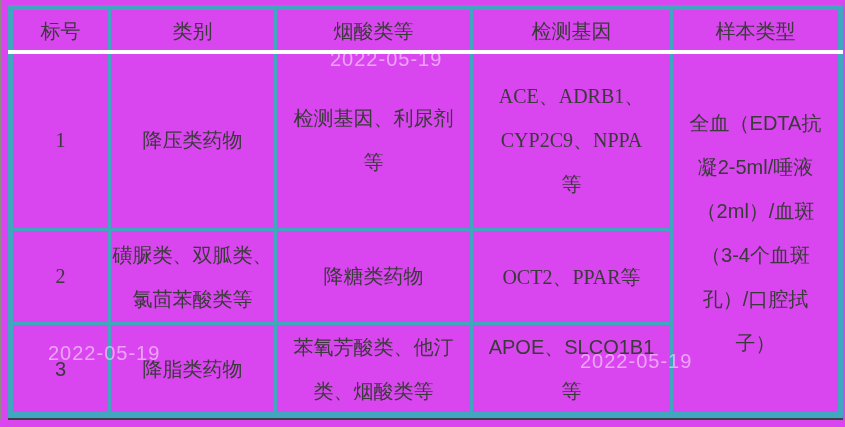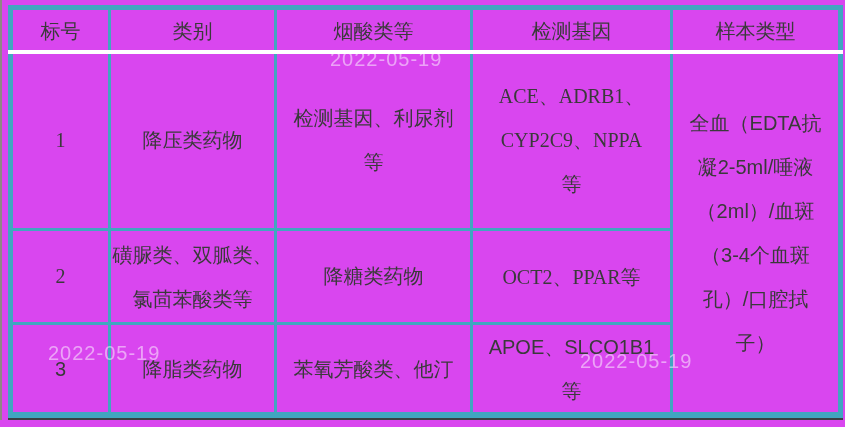--- a/index.html
+++ b/index.html
@@ -77,20 +77,21 @@
         </div>
       <div class="cell vr hb">降糖类药物</div>
       <div class="cell vr hb">
           <div>OCT2、PPAR等</div>
         </div>
 
       <div class="cell vr">3</div>
       <div class="cell vr">降脂类药物</div>
       <div class="cell vr">
           <div>苯氧芳酸类、他汀</div>
+          <div>类、烟酸类等</div>
         </div>
       <div class="cell vr">
           <div>APOE、SLCO1B1</div>
           <div>等</div>
         </div>
 
     </div>
     <div class="header-sep"></div>
   </div>
 

